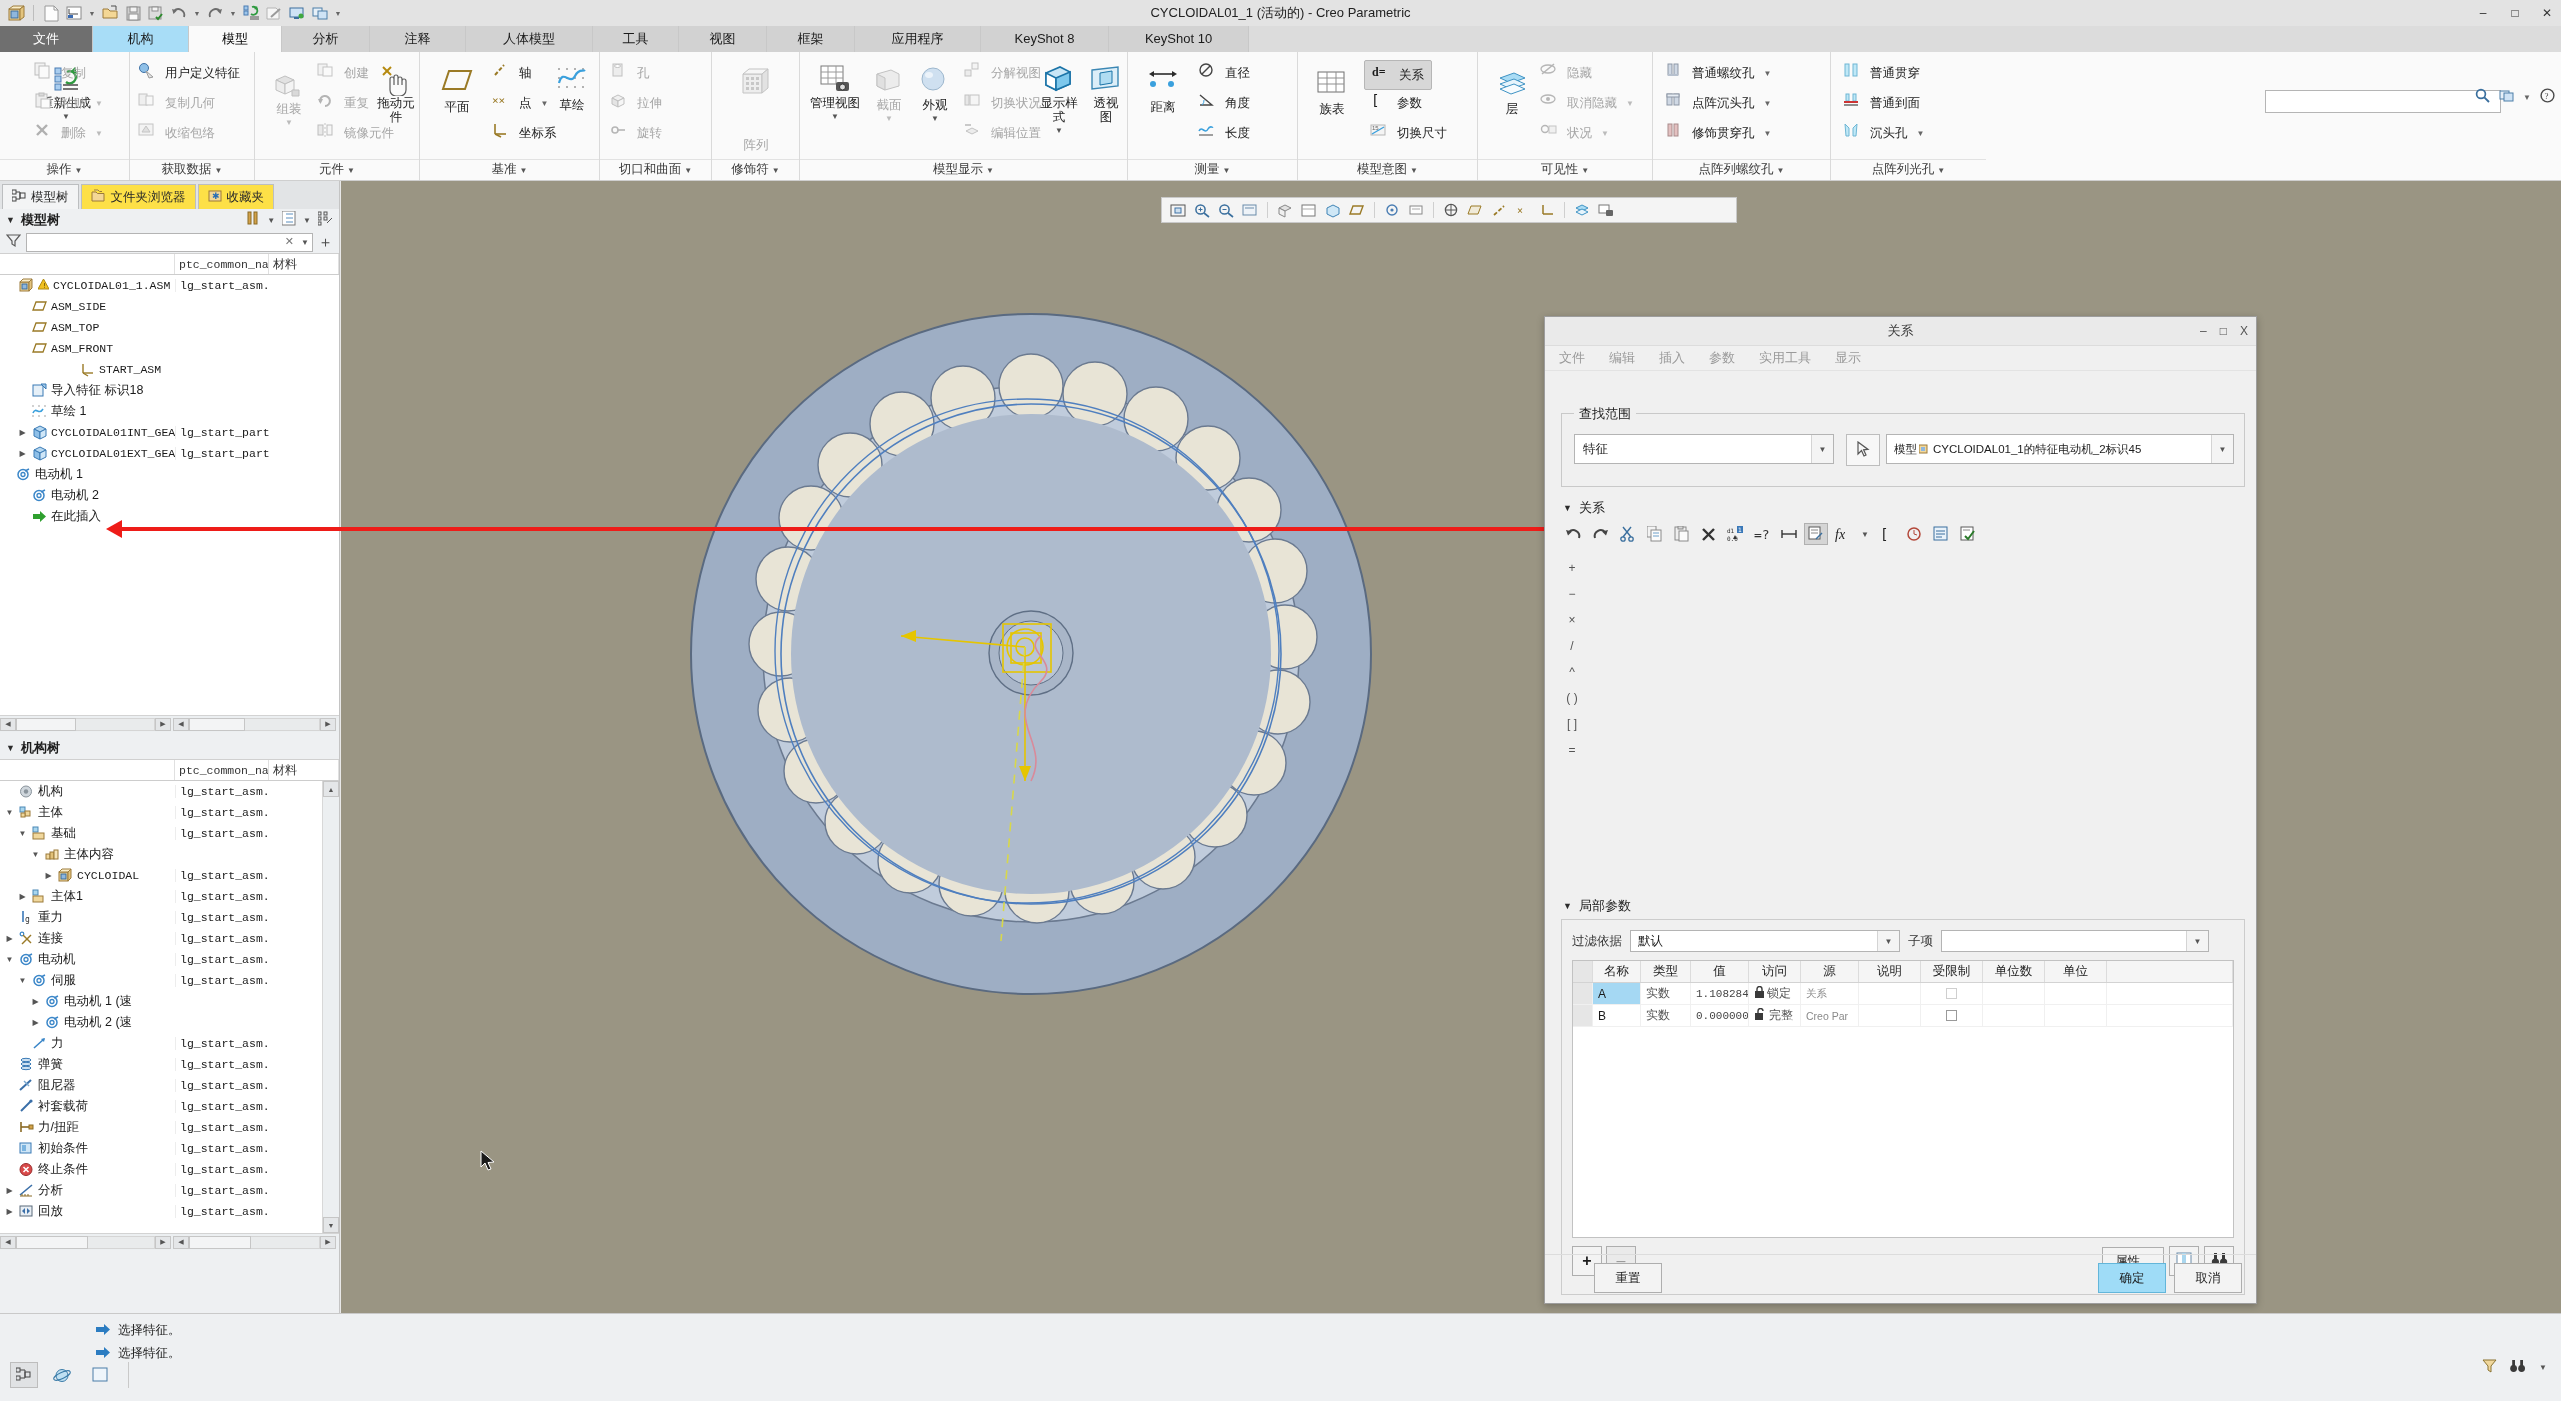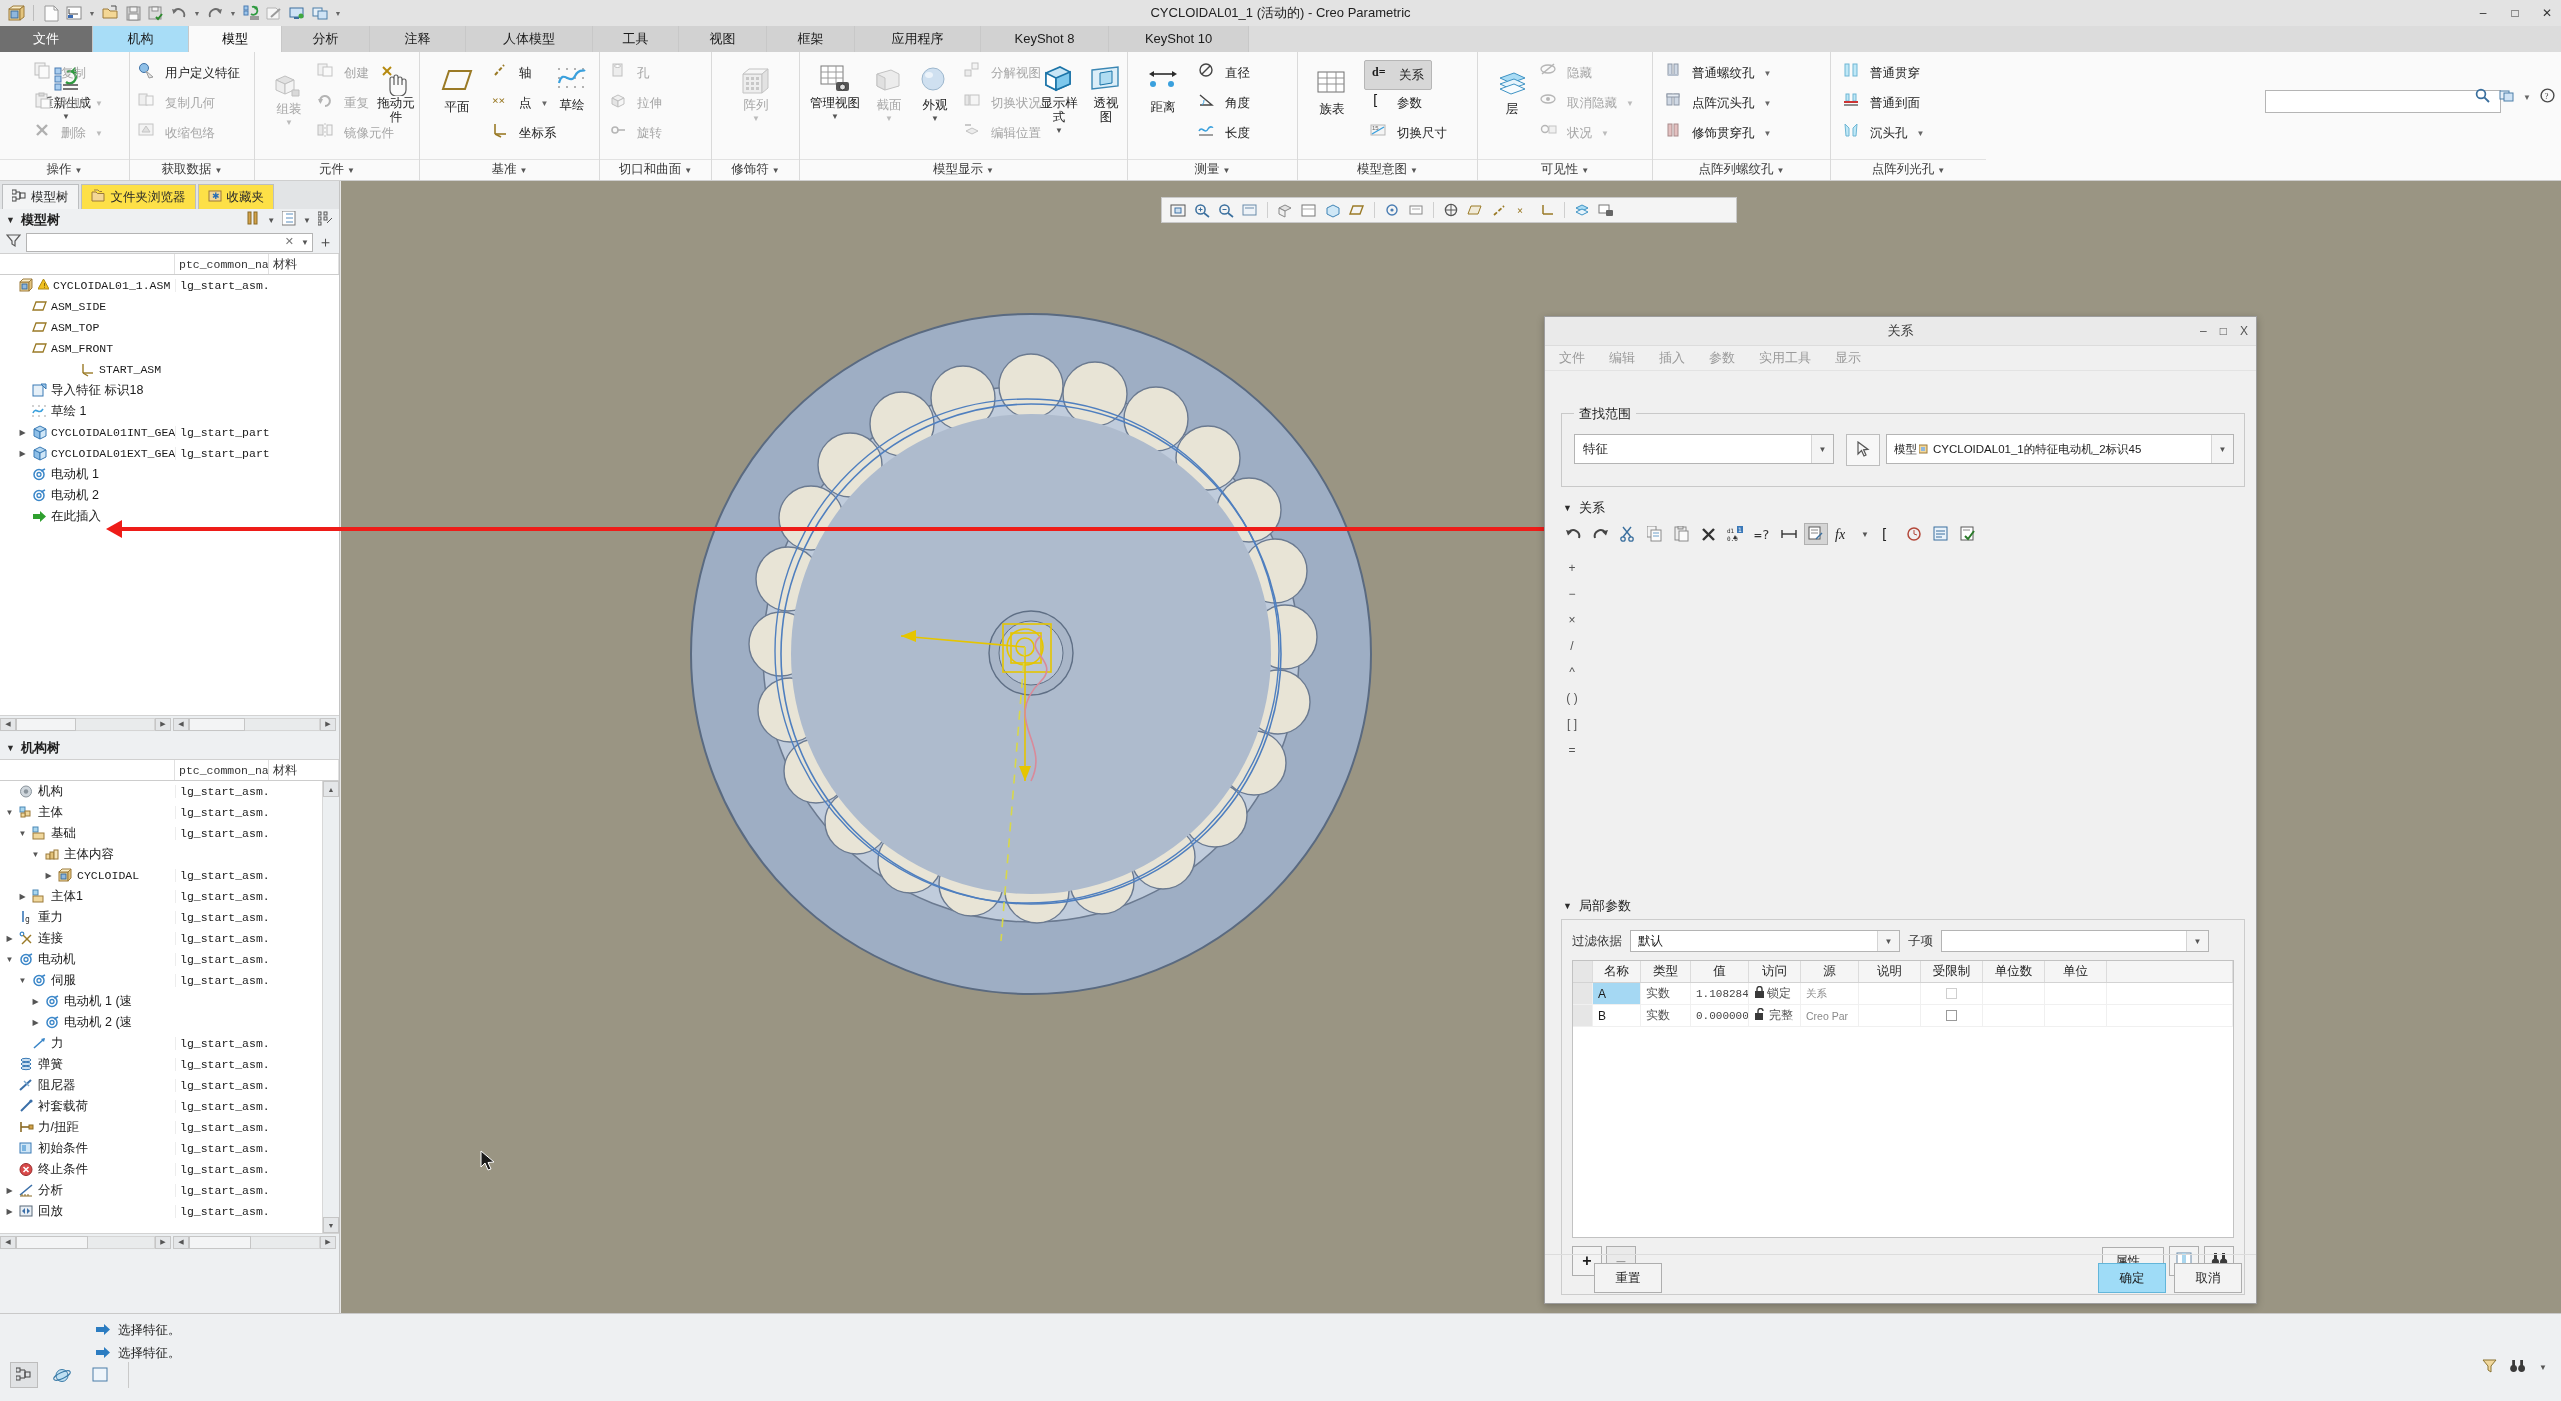--- a/index.html
+++ b/index.html
@@ -479,21 +479,21 @@
               <line x1="8" y1="8" x2="15" y2="8" stroke="#b6b6b6" stroke-width="1.6"></line>
             </svg>
           </span>
         <span>旋转</span>
       </div>
       <div class="grpline"></div>
       <div class="gtitle"><span>切口和曲面</span><span class="dd">▼</span></div>
     </div>
 
     <div class="grp" style="left:712px;width:88px;">
-      <div class="bigbtn dim" style="left:18px;top:14px;width:52px;">
+      <div class="bigbtn dim" style="left:18px;top:14px;width:52px;gap:40px;">
         <span class="gi big">
             <svg width="32" height="30" viewBox="0 0 32 30">
               <polygon points="3,8 22,8 22,27 3,27" fill="#ededed" stroke="#c3c3c3"></polygon>
               <polygon points="3,8 9,3 28,3 22,8" fill="#f6f6f6" stroke="#c3c3c3"></polygon>
               <polygon points="22,8 28,3 28,22 22,27" fill="#e2e2e2" stroke="#c3c3c3"></polygon>
               <g fill="#c7c7c7">
                 <rect x="6" y="11" width="3" height="3"></rect>
                 <rect x="11" y="11" width="3" height="3"></rect>
                 <rect x="16" y="11" width="3" height="3"></rect>
                 <rect x="6" y="16" width="3" height="3"></rect>
@@ -1028,21 +1028,21 @@
                 <polygon points="2,4 2,11 8,14 8,7" fill="#8fc0e8" stroke="#3a7ab5"></polygon>
                 <polygon points="8,7 14,4 14,11 8,14" fill="#cfe6f7" stroke="#3a7ab5"></polygon>
               </svg>
             </span>
             <span class="mono" style="overflow: hidden; white-space: nowrap;">CYCLOIDAL01EXT_GEAR</span>
           </div>
           <div class="tcol2">lg_start_part.pr</div>
           <div class="tcol3"></div>
         </div>
         <div class="trow">
-          <div class="tname" style="padding-left: 17px;">
+          <div class="tname" style="padding-left: 1px;">
             <span class="exp"></span>
             <span style="display: inline-flex; width: 15px; height: 15px; flex: 0 0 15px;">
               <svg width="15" height="15" viewBox="0 0 15 15">
                 <circle cx="7" cy="7.5" r="5" fill="none" stroke="#3a86c8" stroke-width="1.5"></circle>
                 <circle cx="7" cy="7.5" r="2" fill="none" stroke="#3a86c8" stroke-width="1.3"></circle>
                 <line x1="9" y1="4" x2="13" y2="2" stroke="#3a86c8" stroke-width="1.5"></line>
               </svg>
             </span>
             <span style="overflow: hidden; white-space: nowrap;">电动机 1</span>
           </div>

